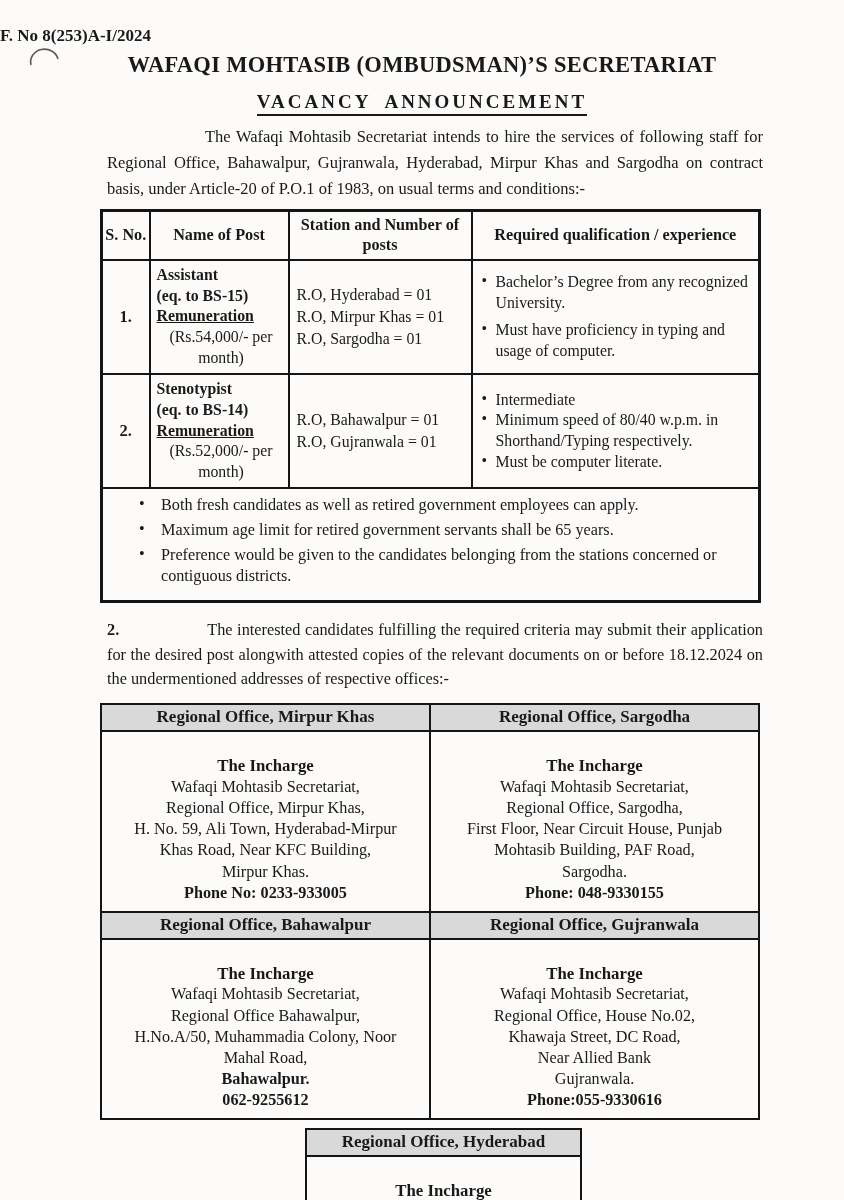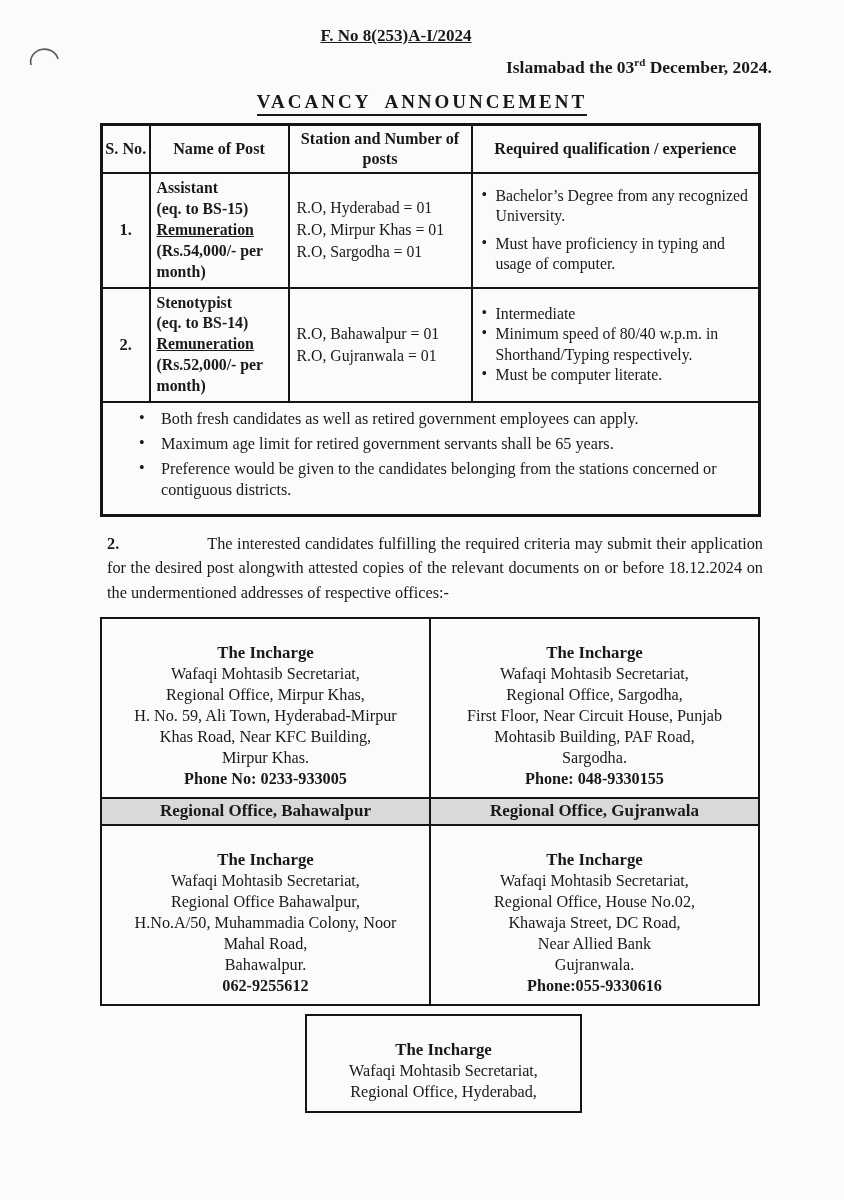--- a/index.html
+++ b/index.html
@@ -10,23 +10,22 @@
     margin:0 auto;
     background:#fcfbf9;
     font-family:"Liberation Serif", serif;
     color:#191919;
     overflow:hidden;
   }
   .scan-arc{ position:absolute; left:24px; top:36px; }
 
   .file-no{
     padding:26px 52px 0 0;
-    text-align:center;
+    text-align:left;
     font-size:17px; font-weight:bold;
-    text-decoration:underline;
   }
   .org-title{
     margin-top:6px;
     text-align:center;
     font-size:22.5px; font-weight:bold;
     letter-spacing:.3px;
   }
   .date-line{
     margin-top:10px;
     padding-right:72px;
@@ -64,21 +63,21 @@
   }
   .posts-table thead th{
     font-size:16.2px; font-weight:bold;
     text-align:center; line-height:1.25;
     padding:3px 2px; height:44px;
   }
   .cell-sno{ text-align:center; font-weight:bold; font-size:16.5px; }
   .cell-post{ padding:4px 2px 4px 6px; line-height:1.32; }
   .cell-post .pl{ font-weight:bold; }
   .cell-post .pl.u{ text-decoration:underline; }
-  .cell-post .pl.reg{ font-weight:bold; }
+  .cell-post .pl.reg{ font-weight:normal;text-align:center; }
   .cell-station{ padding:2px 2px 2px 7px; line-height:1.4; }
   .cell-qual{ padding:5px 4px 5px 6px; vertical-align:top; line-height:1.3; }
   .bullet-item{ position:relative; padding-left:17px; }
   .bullet-item::before{ content:"•"; position:absolute; left:3px; top:-1px; }
   .gap-b{ margin-bottom:7px; }
   .row-post-1 td{ height:100px; }
   .row-post-2 td{ height:105px; }
   .notes-cell{ padding:6px 14px 9px 32px !important; line-height:1.32; font-size:16.2px; }
   .notes-cell .bullet-item{ padding-left:26px; margin-bottom:3.5px; }
   .notes-cell .bullet-item::before{ left:4px; }
@@ -102,21 +101,21 @@
   }
   .offices-table th,.offices-table td{ border:2px solid #151515; }
   .office-header{
     background:#d9d9d9;
     font-weight:bold; font-size:17px;
     padding:2px 2px 3px;
   }
   .office-cell{ padding:3px 6px 7px; line-height:1.3; vertical-align:top; }
   .incharge{ font-weight:bold; font-size:16.8px;margin-top:20px; }
   .phone{ font-weight:bold; }
-  .addr-bold{ font-weight:normal;text-align:center; }
+  .addr-bold{ font-weight:bold;text-align:center; }
 
   .hyd-box{
     width:277px;
     margin:8px 0 0 305px;
     border:2.5px solid #151515;
     text-align:center;
     font-size:16.2px;
   }
   .hyd-box .office-header{ border-bottom:2px solid #151515; }
   .hyd-box .office-body{ padding:3px 4px 8px; line-height:1.3; }
@@ -125,27 +124,28 @@
 <body>
 
 <div class="page">
 
   <svg class="scan-arc" width="44" height="34" viewBox="0 0 44 34">
     <path d="M7,29 A13,12 0 1 1 34,23" fill="none" stroke="#5a5a5a" stroke-width="1.6"></path>
   </svg>
 
   <div class="file-no">F. No 8(253)A-I/2024</div>
 
-
-  <div class="date-line"><span>Islamabad the 03</span><sup>rd</sup><span> December, 2024.</span></div>
+  <h1 class="org-title">WAFAQI MOHTASIB (OMBUDSMAN)’S SECRETARIAT</h1>
+
 
   <div class="doc-title-wrap">
     <span class="doc-title">VACANCY ANNOUNCEMENT</span>
   </div>
 
+  <p class="intro">The Wafaqi Mohtasib Secretariat intends to hire the services of following staff for Regional Office, Bahawalpur, Gujranwala, Hyderabad, Mirpur Khas and Sargodha on contract basis, under Article-20 of P.O.1 of 1983, on usual terms and conditions:-</p>
 
   <table class="posts-table">
     <colgroup>
         <col style="width:48px">
         <col style="width:139px">
         <col style="width:183px">
         <col style="width:288px">
       </colgroup>
     <thead>
       <tr>
@@ -204,20 +204,24 @@
 
   <p class="para2"><span class="para-num">2.</span><span class="tab"></span><span>The interested candidates fulfilling the required criteria may submit their application for the desired post alongwith attested copies of the relevant documents on or before 18.12.2024 on the undermentioned addresses of respective offices:-</span></p>
 
   <table class="offices-table">
     <colgroup>
         <col style="width:329px">
         <col style="width:329px">
       </colgroup>
     <tbody>
       <tr>
+        <th class="office-header">Regional Office, Mirpur Khas</th>
+        <th class="office-header">Regional Office, Sargodha</th>
+      </tr>
+      <tr>
         <td class="office-cell">
           <div class="incharge">The Incharge</div>
           <div class="addr-line">Wafaqi Mohtasib Secretariat,</div>
           <div class="addr-line">Regional Office, Mirpur Khas,</div>
           <div class="addr-line">H. No. 59, Ali Town, Hyderabad-Mirpur</div>
           <div class="addr-line">Khas Road, Near KFC Building,</div>
           <div class="addr-line">Mirpur Khas.</div>
           <div class="phone">Phone No: 0233-933005</div>
         </td>
         <td class="office-cell">
@@ -251,20 +255,21 @@
           <div class="addr-line">Khawaja Street, DC Road,</div>
           <div class="addr-line">Near Allied Bank</div>
           <div class="addr-line">Gujranwala.</div>
           <div class="phone">Phone:055-9330616</div>
         </td>
       </tr>
     </tbody>
   </table>
 
   <div class="hyd-box">
+    <div class="office-header">Regional Office, Hyderabad</div>
     <div class="office-body">
       <div class="incharge">The Incharge</div>
       <div class="addr-line">Wafaqi Mohtasib Secretariat,</div>
       <div class="addr-line">Regional Office, Hyderabad,</div>
 
     </div>
   </div>
 
 </div>
 

